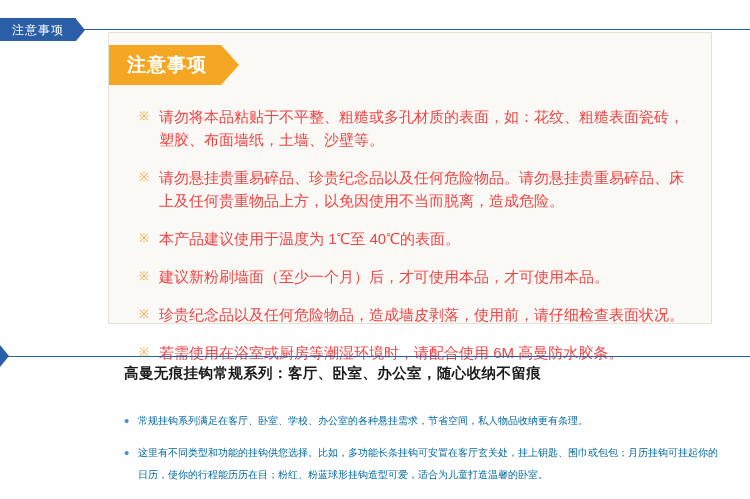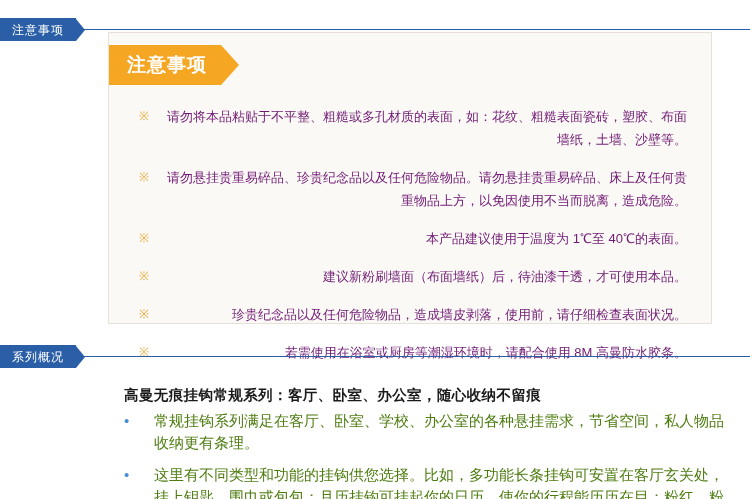--- a/index.html
+++ b/index.html
@@ -100,32 +100,31 @@
     margin-bottom: 15px;
   }
   .notice-mark {
     color: #f0a93b;
     font-size: 12px;
     line-height: 22px;
     width: 20px;
     flex: 0 0 20px;
   }
   .notice-text {
-    font-size: 13px;
+    font-size: 15px;
     line-height: 23px;
-    color: #701a75;
+    color: #ef4444;
     flex: 1;
-    text-align: right;
   }
 
   
   .series-title {
     position: absolute;
     left: 124px;
-    top: 386px;
+    top: 364px;
     font-size: 14.5px;
     font-weight: bold;
     color: #1a1a1a;
     letter-spacing: 0.4px;
   }
   .series-list {
     position: absolute;
     left: 124px;
     top: 410px;
     width: 600px;
@@ -136,25 +135,24 @@
     margin-bottom: 10px;
   }
   .series-bullet {
     color: #4a90d9;
     font-size: 15px;
     line-height: 22px;
     width: 14px;
     flex: 0 0 14px;
   }
   .series-text {
-    font-size: 15px;
+    font-size: 10px;
     line-height: 22px;
-    color: #4d7c0f;
+    color: #0369a1;
     flex: 1;
-    margin-left: 16px;
   }
 </style>
 </head>
 <body>
 
 <div class="section-head" style="top:18px;">
   <div class="tag">注意事项</div>
   <div class="tag-arrow"></div>
   <div class="tag-rule"></div>
 </div>
@@ -173,35 +171,34 @@
     <div class="notice-item">
       <span class="notice-mark">※</span>
       <span class="notice-text">请勿悬挂贵重易碎品、珍贵纪念品以及任何危险物品。请勿悬挂贵重易碎品、床上及任何贵重物品上方，以免因使用不当而脱离，造成危险。</span>
     </div>
     <div class="notice-item">
       <span class="notice-mark">※</span>
       <span class="notice-text">本产品建议使用于温度为 1℃至 40℃的表面。</span>
     </div>
     <div class="notice-item">
       <span class="notice-mark">※</span>
-      <span class="notice-text">建议新粉刷墙面（布面墙纸）后，待油漆干透，才可使用本品。</span>
+      <span class="notice-text">建议新粉刷墙面（至少一个月）后，才可使用本品，才可使用本品。</span>
     </div>
     <div class="notice-item">
       <span class="notice-mark">※</span>
       <span class="notice-text">珍贵纪念品以及任何危险物品，造成墙皮剥落，使用前，请仔细检查表面状况。</span>
     </div>
     <div class="notice-item">
       <span class="notice-mark">※</span>
-      <span class="notice-text">若需使用在浴室或厨房等潮湿环境时，请配合使用 8M 高曼防水胶条。</span>
+      <span class="notice-text">若需使用在浴室或厨房等潮湿环境时，请配合使用 6M 高曼防水胶条。</span>
     </div>
   </div>
 </div>
 
 <div class="section-head" style="top:345px;">
-  <div class="tag">系列概况</div>
   <div class="tag-arrow"></div>
   <div class="tag-rule"></div>
 </div>
 
 <div class="series-title">高曼无痕挂钩常规系列：客厅、卧室、办公室，随心收纳不留痕</div>
 
 <div class="series-list">
   <div class="series-item">
     <span class="series-bullet">•</span>
     <span class="series-text">常规挂钩系列满足在客厅、卧室、学校、办公室的各种悬挂需求，节省空间，私人物品收纳更有条理。</span>

